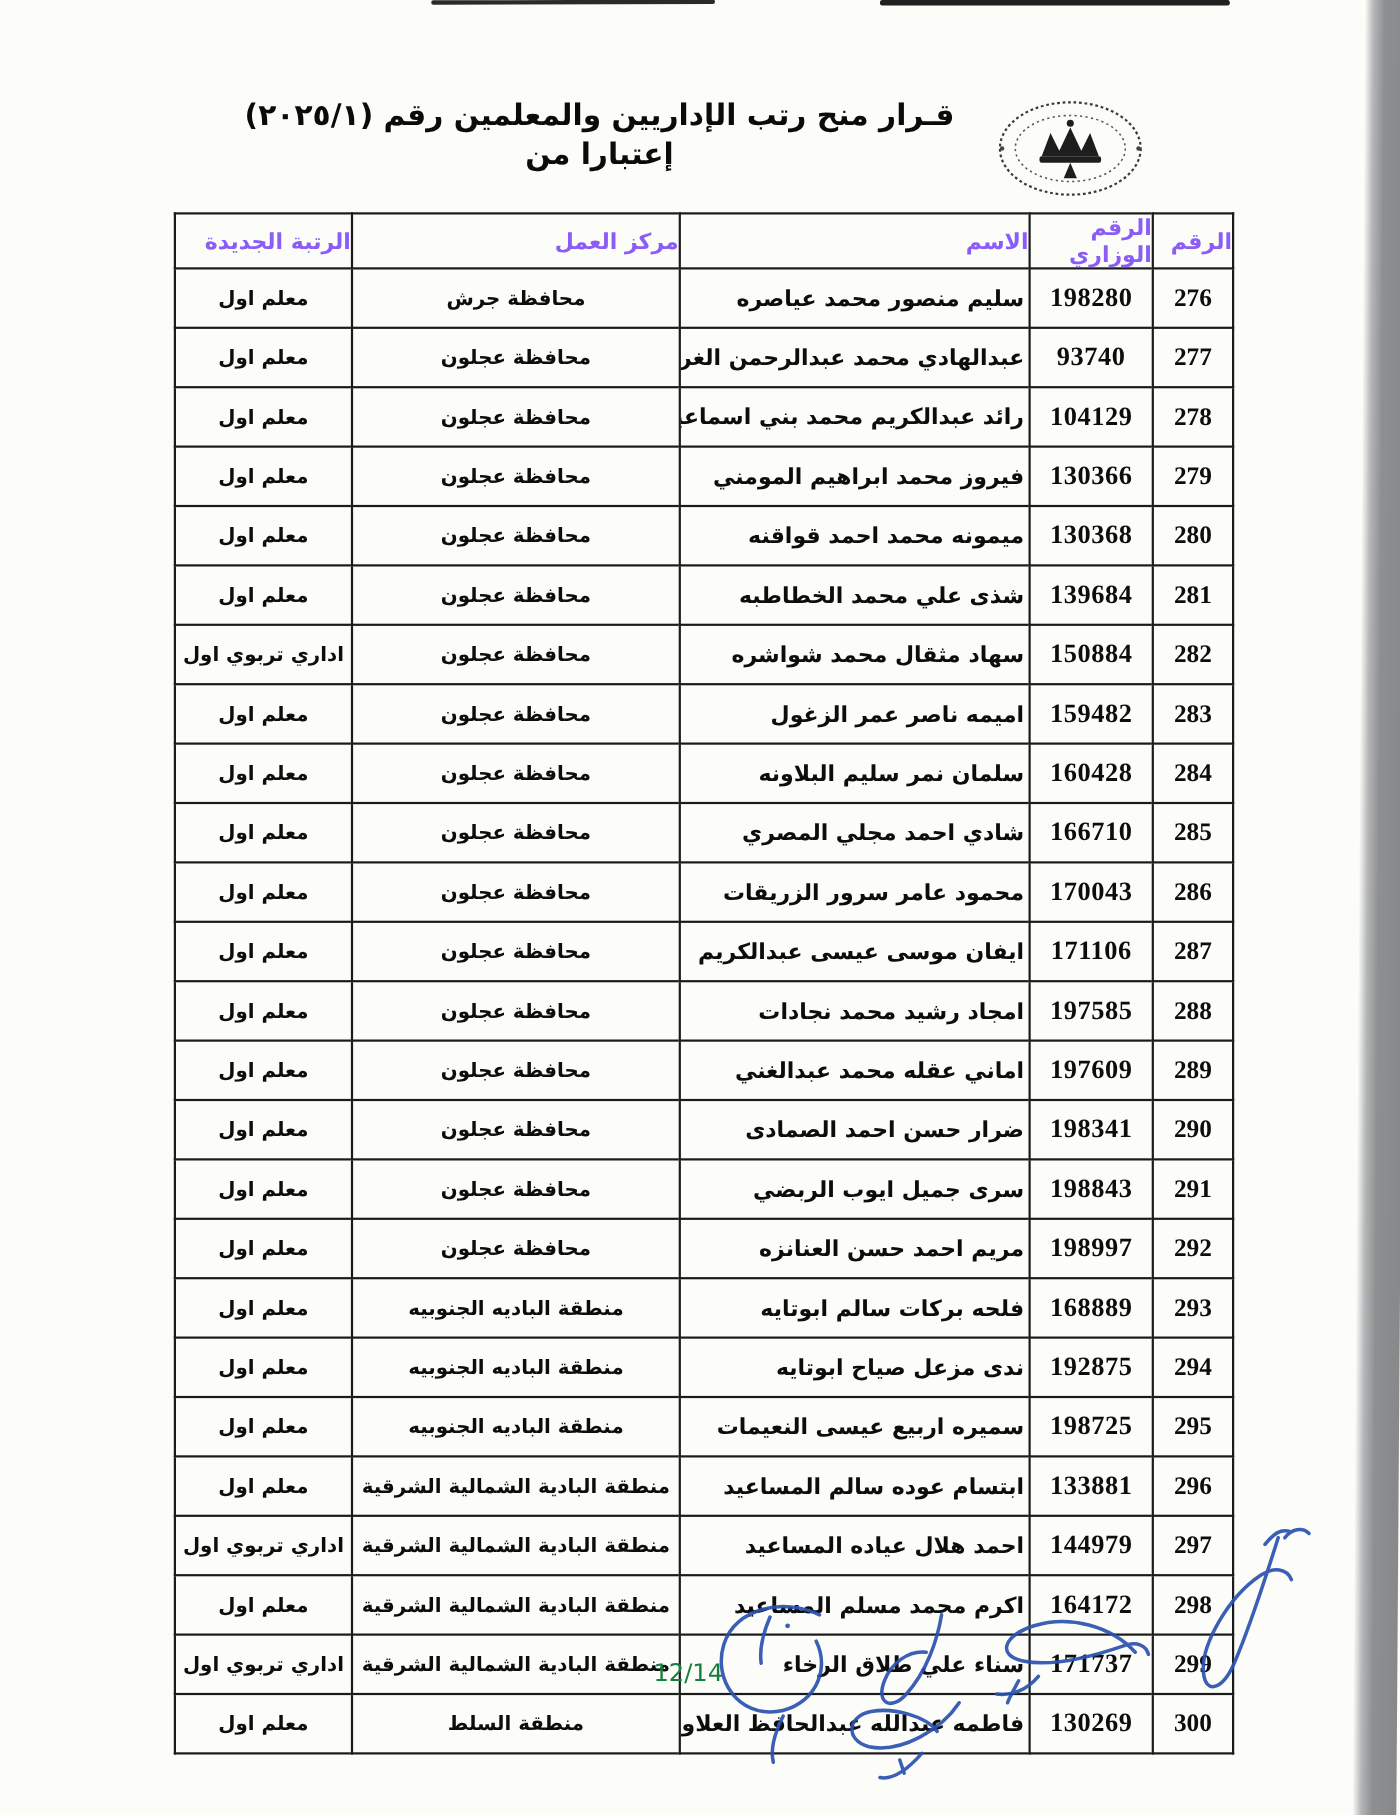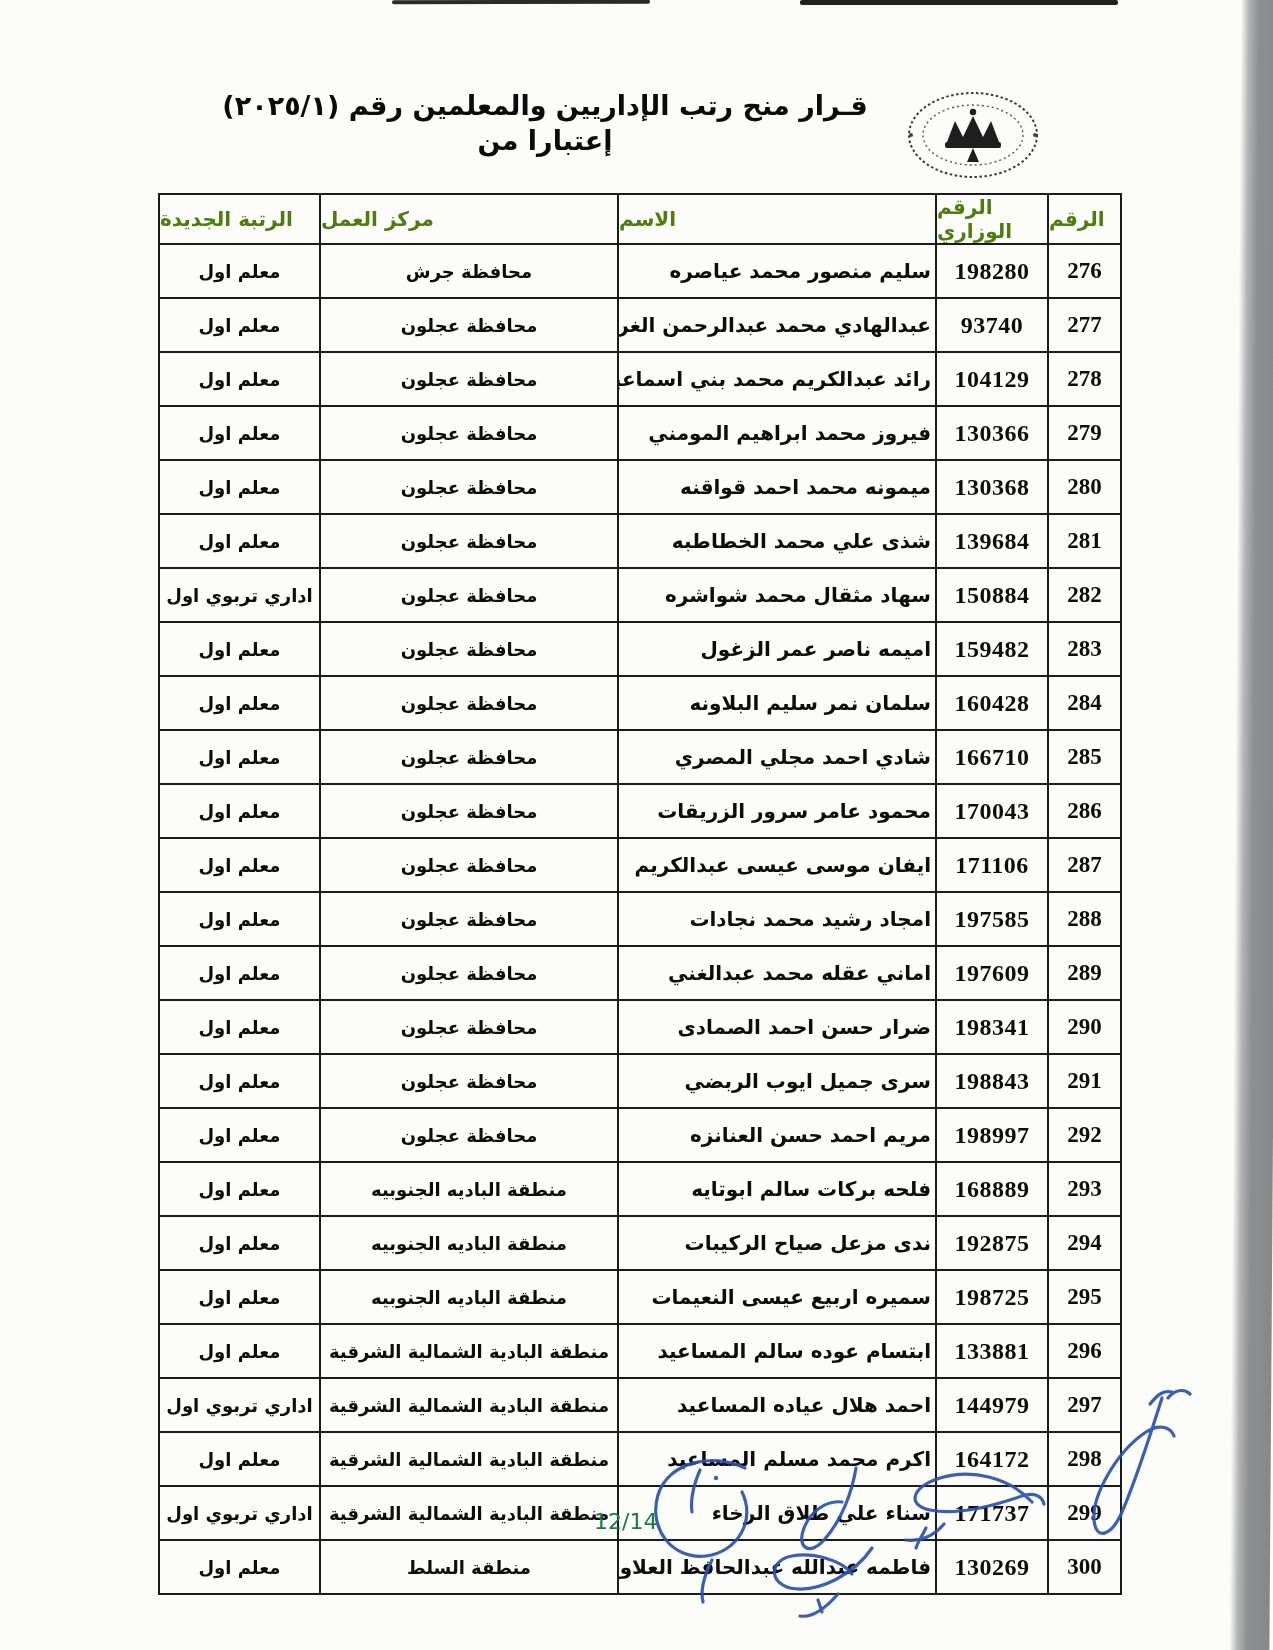--- a/index.html
+++ b/index.html
@@ -25,21 +25,21 @@
     font-weight:bold; font-size:27px; line-height:1.3; color:#0b0b0b;
     letter-spacing:0.2px;
   }
   .seal { position:absolute; left:905px; top:90px; width:136px; height:92px; }
 
   table.ranks {
     position:absolute; left:158px; top:193px; width:962px;
     border-collapse:collapse; direction:rtl; table-layout:fixed;
   }
   .ranks th, .ranks td { border:2px solid #1b1b1b; vertical-align:middle; overflow:hidden; }
-  .ranks th { height:47px; font-size:20px; font-weight:bold; text-align:left; color:#4d7c0f; }
+  .ranks th { height:47px; font-size:20px; font-weight:bold; text-align:right; color:#8b5cf6; }
   .ranks td { height:49px; }
   col.w-num   { width:73px;  }
   col.w-min   { width:112px; }
   col.w-name  { width:318px; }
   col.w-center{ width:298px; }
   col.w-rank  { width:161px; }
   .c-num  { font-family:"Liberation Serif", serif; font-weight:bold; font-size:23px; text-align:center;margin-top:29px; }
   .c-min  { font-family:"Liberation Serif", serif; font-weight:bold; font-size:24px; text-align:center; letter-spacing:0.5px; }
   .c-name { font-size:20px; font-weight:bold; text-align:right; padding:14px 4px; white-space:nowrap; }
   .c-center { font-size:18px; font-weight:bold; text-align:center; white-space:nowrap; }
@@ -235,21 +235,21 @@
       <td class="c-num">293</td>
       <td class="c-min">168889</td>
       <td class="c-name">فلحه بركات سالم ابوتايه</td>
       <td class="c-center">منطقة الباديه الجنوبيه</td>
       <td class="c-rank">معلم اول</td>
     </tr>
 
     <tr>
       <td class="c-num">294</td>
       <td class="c-min">192875</td>
-      <td class="c-name">ندى مزعل صياح الركيبات</td>
+      <td class="c-name">ندى مزعل صياح ابوتايه</td>
       <td class="c-center">منطقة الباديه الجنوبيه</td>
       <td class="c-rank">معلم اول</td>
     </tr>
 
     <tr>
       <td class="c-num">295</td>
       <td class="c-min">198725</td>
       <td class="c-name">سميره اربيع عيسى النعيمات</td>
       <td class="c-center">منطقة الباديه الجنوبيه</td>
       <td class="c-rank">معلم اول</td>

